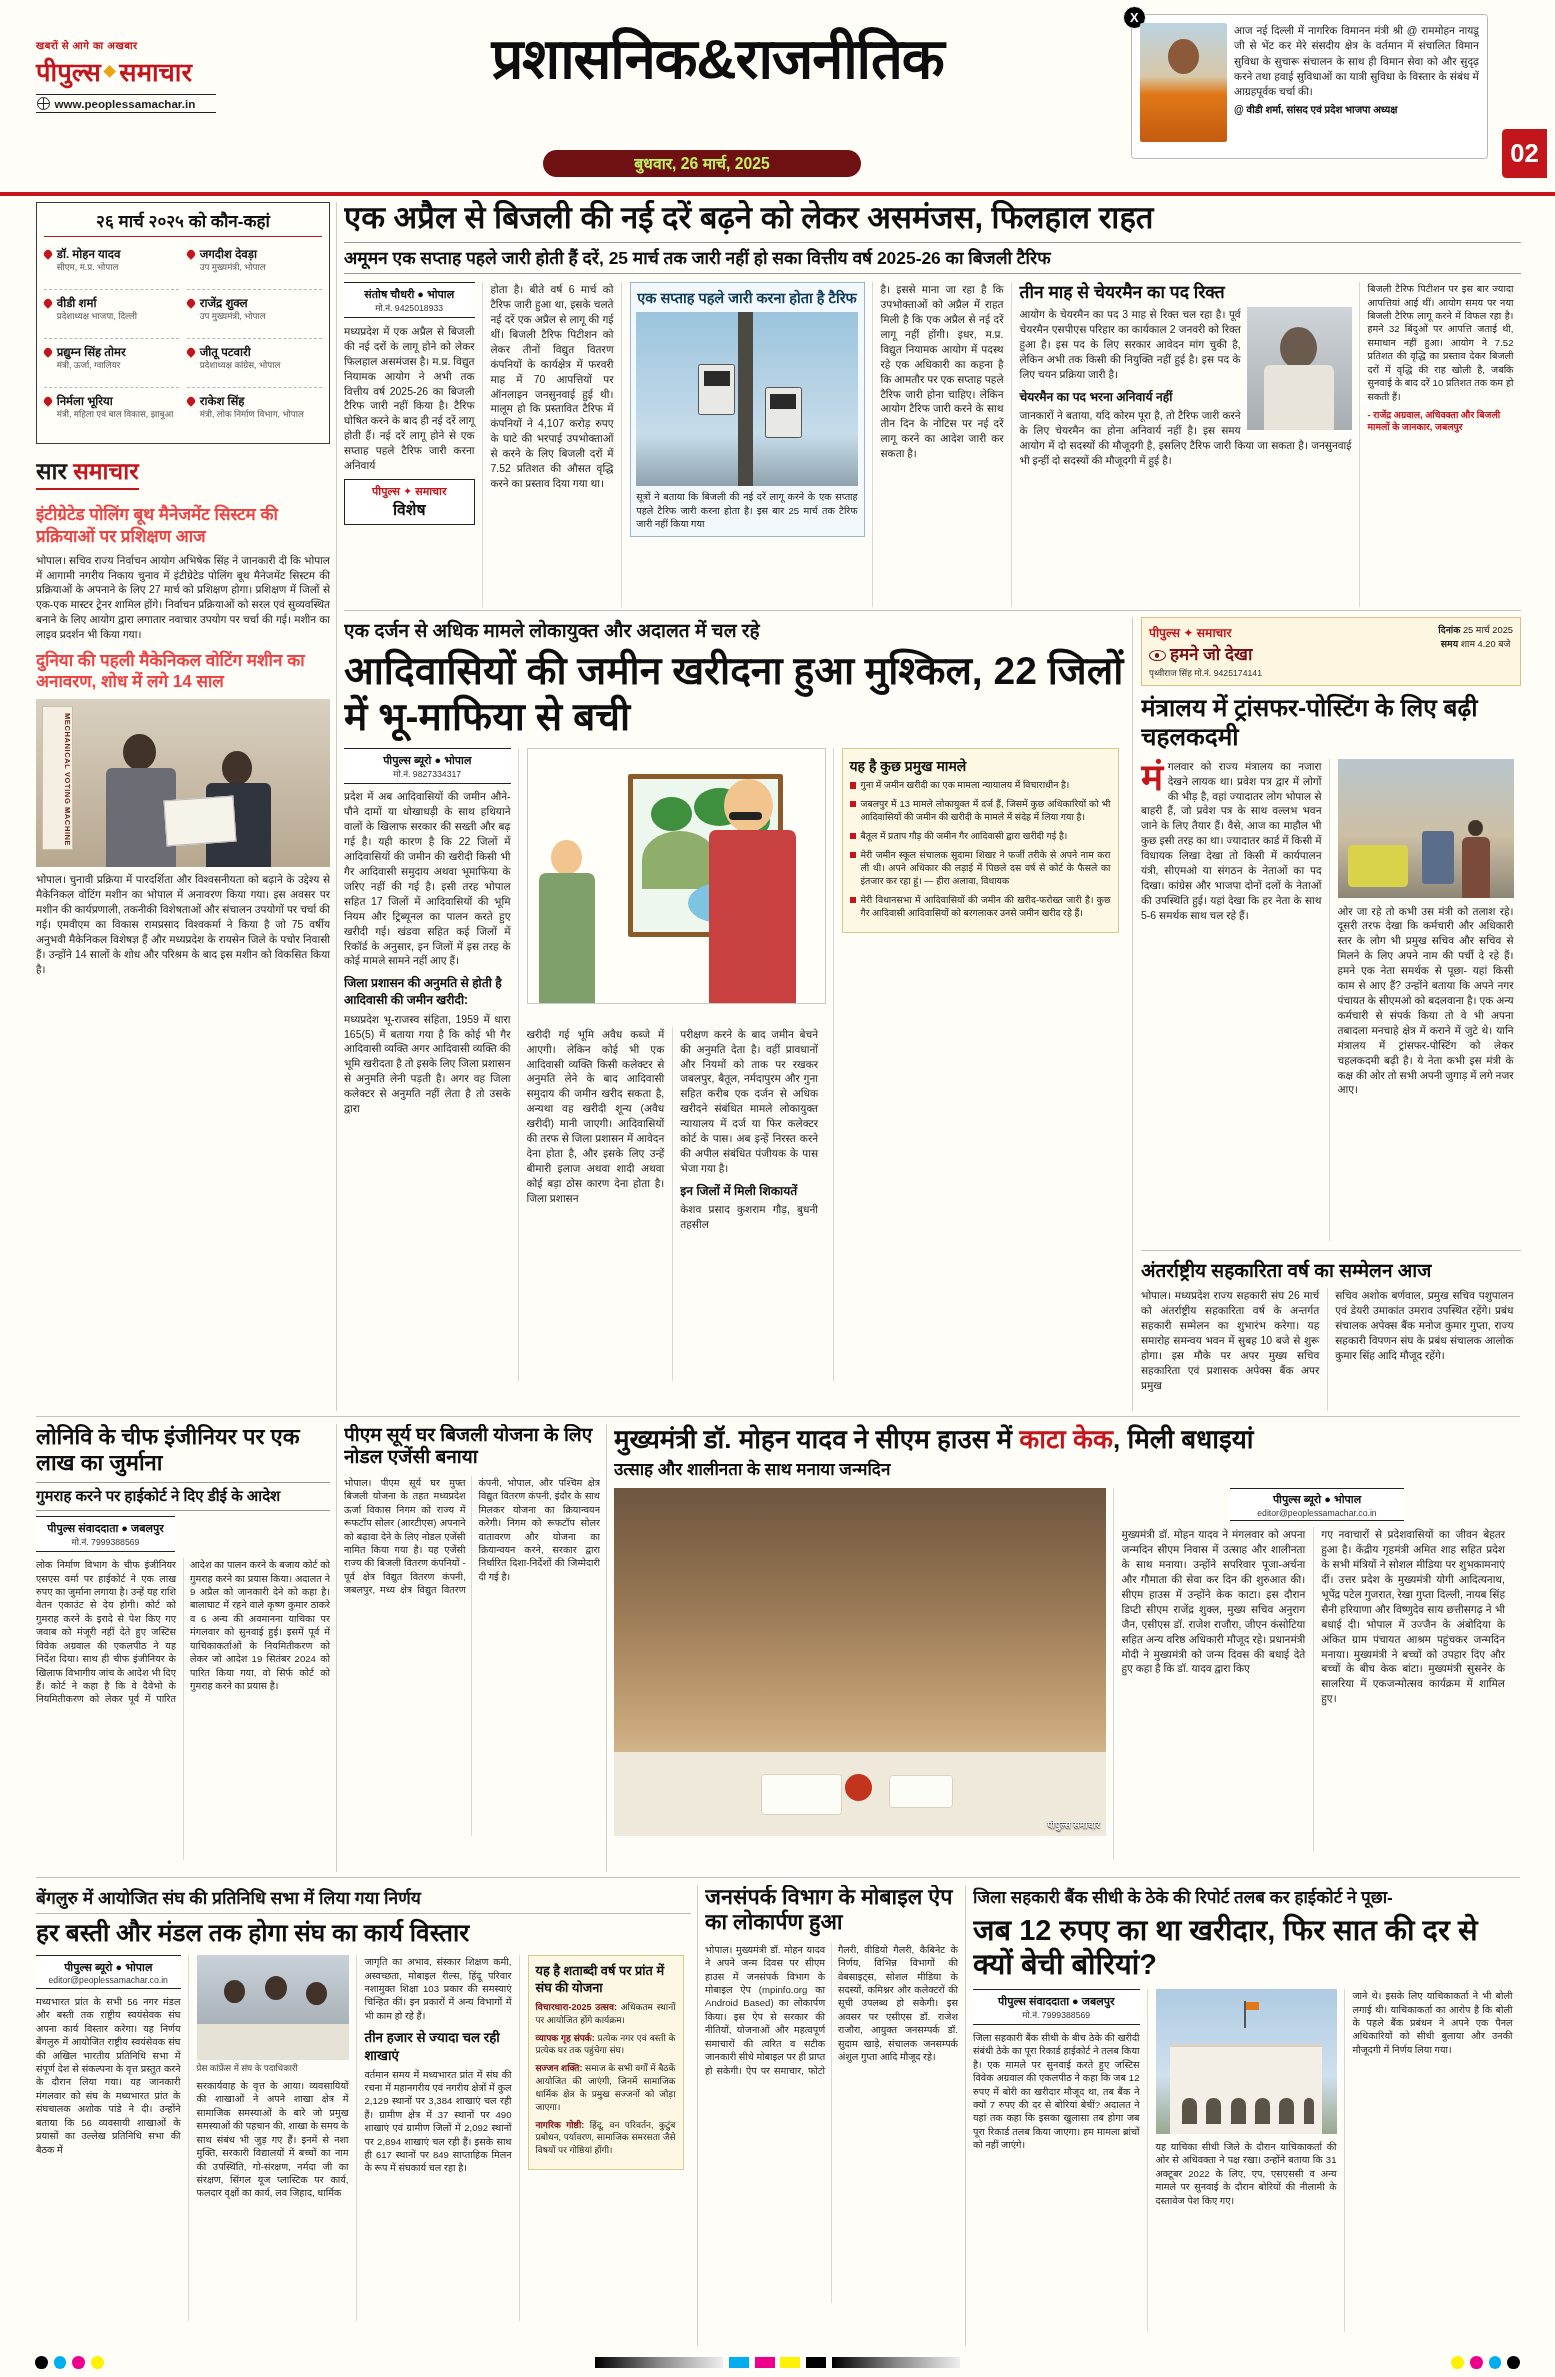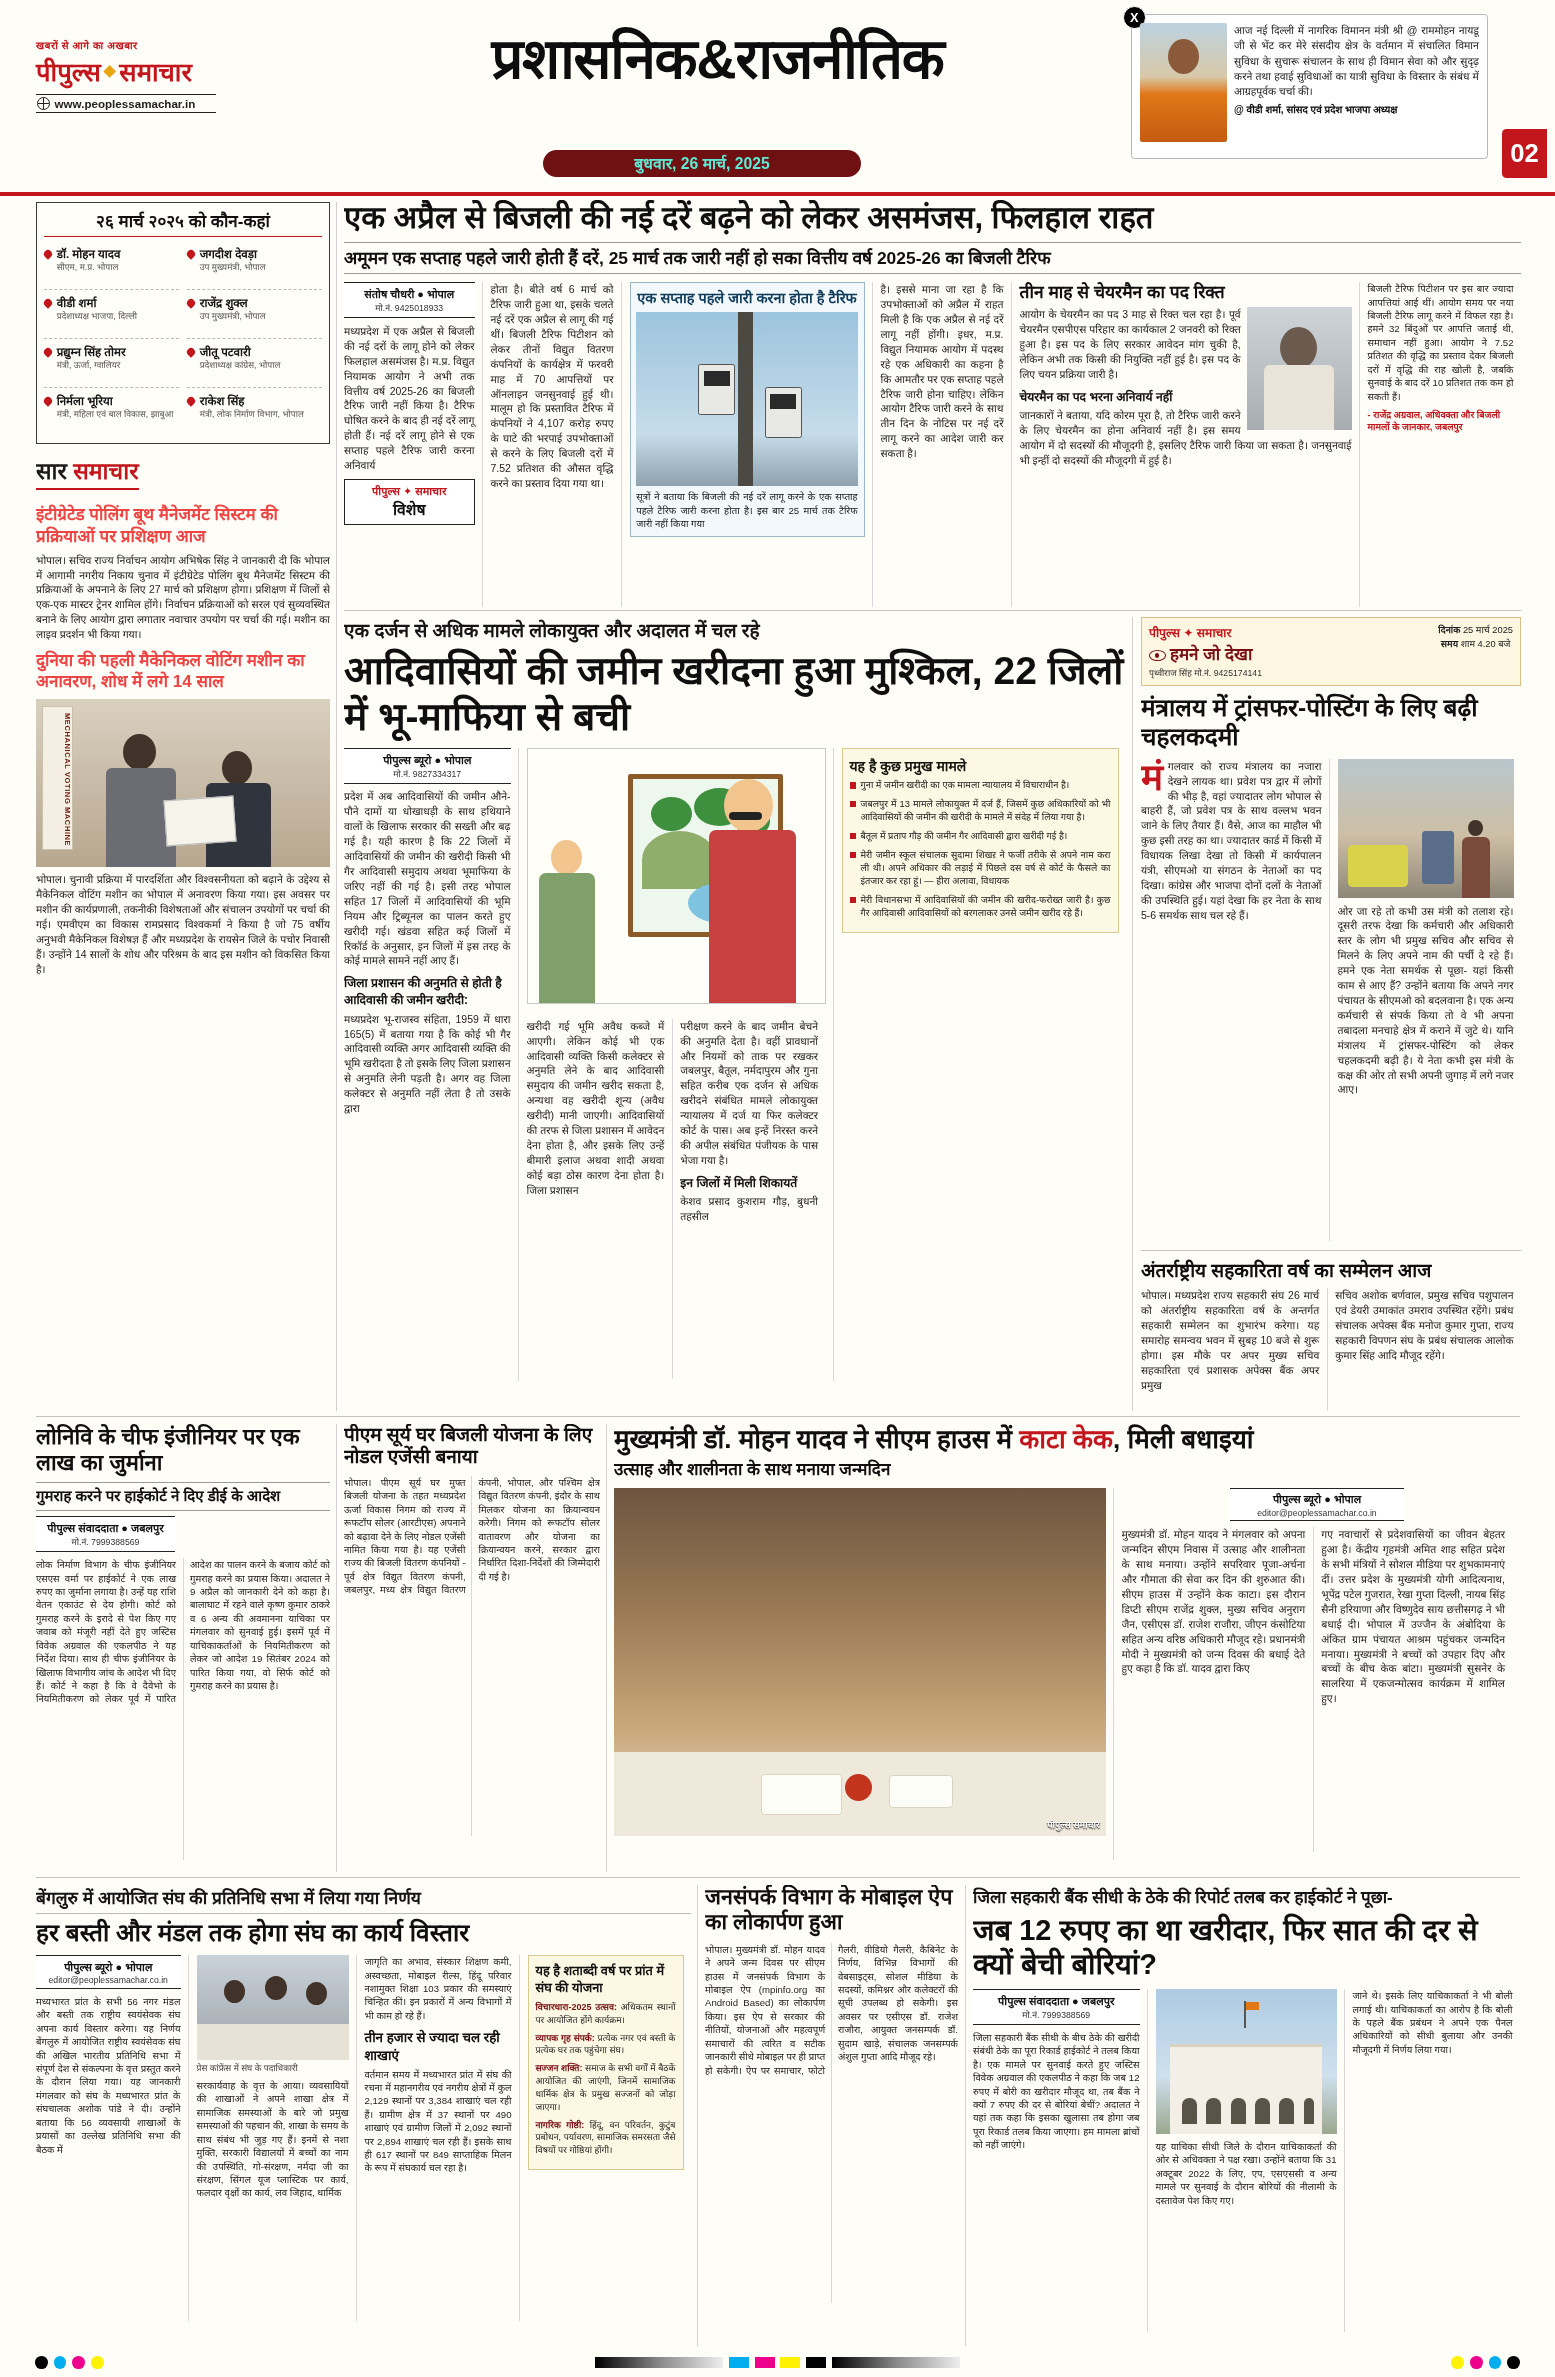--- a/index.html
+++ b/index.html
@@ -9,21 +9,21 @@
   .abs{position:absolute}
   .clip{overflow:hidden}
   
   .tagline{color:#c3161c;font-size:10px;font-weight:bold;letter-spacing:0.6px;margin-bottom:2.3px}
   .logo-line{display:flex;align-items:center;gap:4.6px}
   .logo-word{color:#c3161c;font-size:25.6px;font-weight:900}
   .logo-diamond{width:9.3px;height:9.3px;background:#e9a511;transform:rotate(45deg);display:inline-block}
   .site-line{display:flex;align-items:center;gap:4.6px;font-size:11.6px;font-weight:bold;color:#222;border-top:1.2px solid #222;border-bottom:1.2px solid #222;padding:2.3px 1.2px;margin-top:4.6px}
   .globe{width:12.8px;height:12.8px;border:1.2px solid #222;border-radius:50%;position:relative;display:inline-block;background:linear-gradient(#222,#222) 50% 0/1.2px 100% no-repeat,linear-gradient(#222,#222) 0 50%/100% 1.2px no-repeat}
   .section-title{font-size:56px;font-weight:900;color:#0d0d0d;text-align:center;line-height:1.1;letter-spacing:-1.2px}
-  .date-ribbon{background:#6f1013;color:#5eead4;font-size:15.7px;font-weight:bold;text-align:center;line-height:27px;border-radius:14px}
+  .date-ribbon{background:#6f1013;color:#bef264;font-size:15.7px;font-weight:bold;text-align:center;line-height:27px;border-radius:14px}
   .tweet-box{border:0.6px solid #b5b5b5;border-radius:3.5px;padding:8.1px 8.1px 5.8px 8.1px;display:flex;gap:7px;background:#fff}
   .x-badge{position:absolute;left:-9.3px;top:-9.3px;width:23px;height:23px;border-radius:50%;background:#000;color:#fff;font-weight:900;font-size:12.8px;display:flex;align-items:center;justify-content:center;border:1.7px solid #fff}
   .tweet-photo{width:87px;height:119px;flex:0 0 auto;border-radius:2.3px;background:linear-gradient(180deg,#bcd2e0 0%,#d8c8a8 45%,#e07818 60%,#c45b10 100%);position:relative}
   .tweet-photo .head{position:absolute;left:28px;top:16.3px;width:31px;height:35px;border-radius:50%;background:#8a5a3a}
   .tweet-body{font-size:10.5px;line-height:1.45;color:#222;text-align:justify}
   .tweet-attr{font-weight:bold;color:#0d0d0d;margin-top:3.5px;font-size:10px}
   .page-badge{background:#c3161c;color:#fff;font-size:25.6px;font-weight:900;display:flex;align-items:center;justify-content:center;border-radius:4.6px 0 0 4.6px}
   .head-rule{background:#c3161c}
   
   .bt{font-size:10.5px;line-height:1.42;text-align:justify;color:#1c1c1c}
@@ -309,21 +309,21 @@
             <span class="tree" style="left:42%;top:6%;width:51px;height:38px"></span>
             <span class="tree" style="left:70%;top:18%;width:35px;height:29px"></span>
             <span class="pond" style="left:38%;bottom:6%;width:46%;height:26%"></span>
           </div>
           <span class="toon-head" style="left:66%;top:12%;width:49px;height:53px"></span>
           <span style="position:absolute;left:68%;top:25%;width:33px;height:8.1px;background:#222;border-radius:4.6px"></span>
           <span class="toon-body" style="left:61%;top:32%;width:87px;height:68%;background:#c94040"></span>
           <span class="toon-head" style="left:8%;top:36%;width:31px;height:35px"></span>
           <span class="toon-body" style="left:4%;top:49%;width:56px;height:51%;background:#7fa06a"></span>
         </div>
-        <div class="cols" style="margin-top:15px;height:360px">
+        <div class="cols" style="margin-top:23px;height:360px">
           <div style="flex:1 1 0" class="clip">
             <p class="bt">खरीदी गई भूमि अवैध कब्जे में आएगी। लेकिन कोई भी एक आदिवासी व्यक्ति किसी कलेक्टर से अनुमति लेने के बाद आदिवासी समुदाय की जमीन खरीद सकता है, अन्यथा वह खरीदी शून्य (अवैध खरीदी) मानी जाएगी। आदिवासियों की तरफ से जिला प्रशासन में आवेदन देना होता है, और इसके लिए उन्हें बीमारी इलाज अथवा शादी अथवा कोई बड़ा ठोस कारण देना होता है। जिला प्रशासन</p>
           </div>
           <div style="flex:1 1 0" class="clip">
             <p class="bt">परीक्षण करने के बाद जमीन बेचने की अनुमति देता है। वहीं प्रावधानों और नियमों को ताक पर रखकर जबलपुर, बैतूल, नर्मदापुरम और गुना सहित करीब एक दर्जन से अधिक खरीदने संबंधित मामले लोकायुक्त न्यायालय में दर्ज या फिर कलेक्टर कोर्ट के पास। अब इन्हें निरस्त करने की अपील संबंधित पंजीयक के पास भेजा गया है।</p>
             <div class="sub-bold">इन जिलों में मिली शिकायतें</div>
             <p class="bt">केशव प्रसाद कुशराम गौड़, बुधनी तहसील</p>
           </div>
         </div>
       </div>

